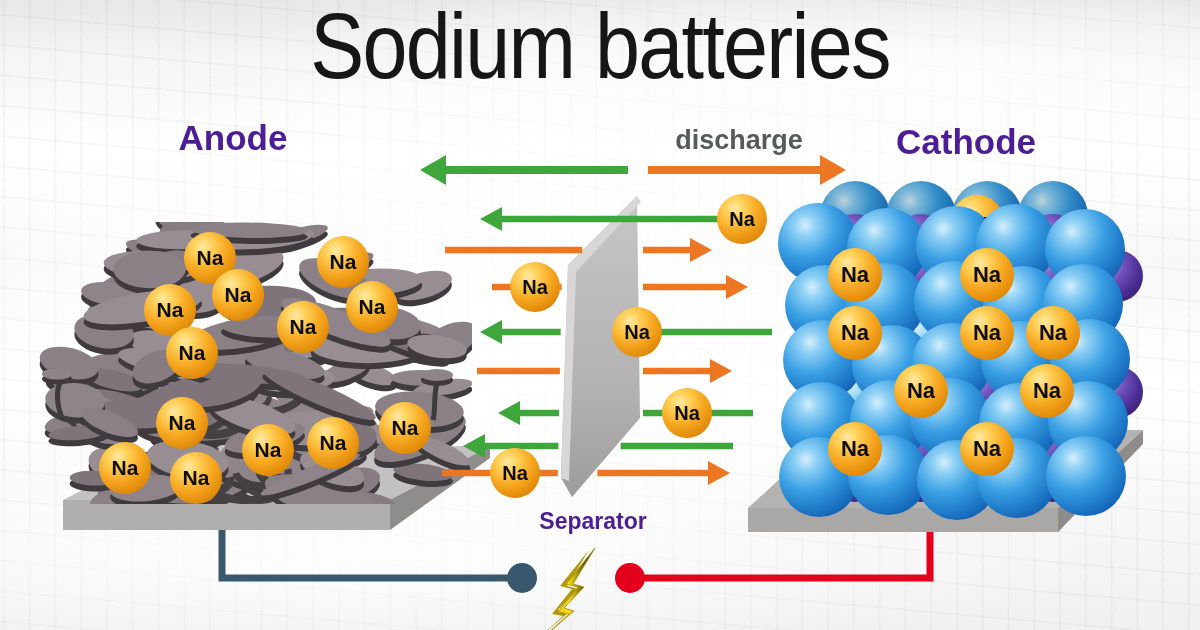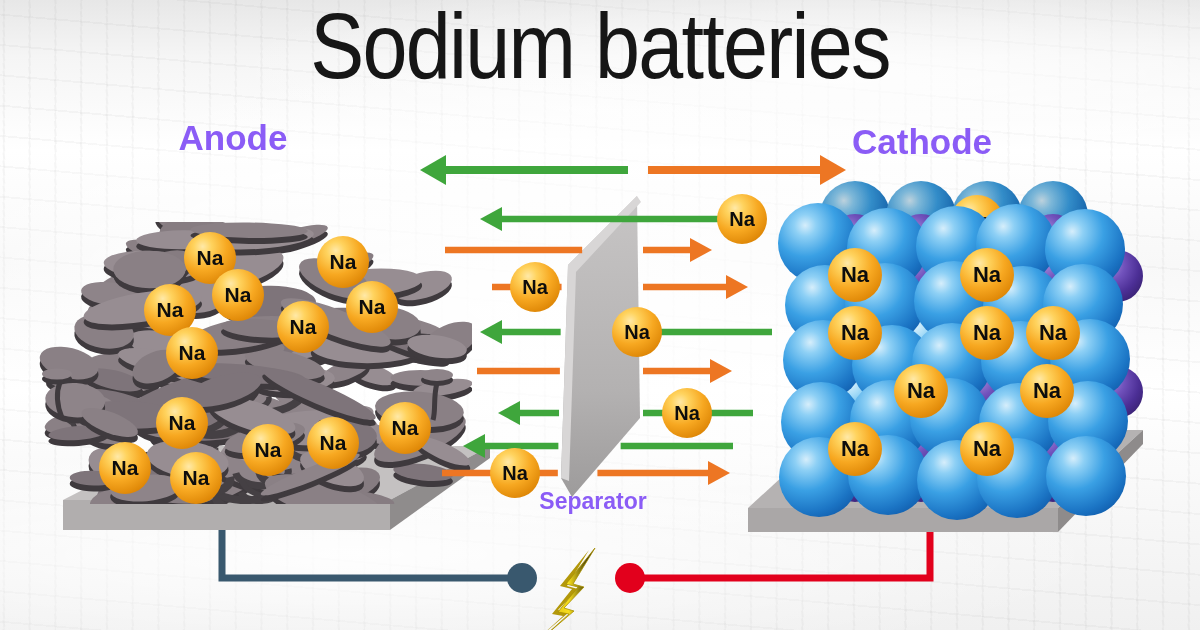--- a/index.html
+++ b/index.html
@@ -20,21 +20,21 @@
   .layer-spheres{position:absolute;inset:0;z-index:3;pointer-events:none;}
   .layer-labels{position:absolute;inset:0;z-index:4;pointer-events:none;}
   .sphere{position:absolute;border-radius:50%;}
   .sphere.blue{background:radial-gradient(circle at 34% 28%, #d6eefb 0%, #8ed0f5 14%, #3aa0e4 40%, #1b74c4 68%, #0d55a4 88%, #0a4a93 100%);}
   .sphere.blue.dim{filter:brightness(.88);}
   .sphere.purple{background:radial-gradient(circle at 35% 30%, #a98fdc 0%, #7152bc 30%, #4c2f96 60%, #37206e 85%, #2c1a58 100%);}
   .sphere.lightblue{background:radial-gradient(circle at 35% 30%, #eaf7fe 0%, #a8ddf8 30%, #58b4ea 65%, #2f90d2 100%);}
   .ion{position:absolute;border-radius:50%;display:flex;align-items:center;justify-content:center;
        color:#0d0d0d;font-weight:700;
        background:radial-gradient(circle at 36% 28%, #ffe9a8 0%, #ffd35e 18%, #f7a821 48%, #e08908 76%, #c57200 96%);}
-  .lbl{position:absolute;text-align:center;color:#8b5cf6;}
+  .lbl{position:absolute;text-align:center;color:#4c1d95;}
   .lbl.title{left:0;right:0;top:0;font-size:92px;font-weight:400;letter-spacing:-2px;color:#161616;
              transform:scaleX(.88);transform-origin:center top;line-height:1;}
   .lbl.electrode{width:260px;font-size:35px;font-weight:700;}
   .lbl.flow{width:200px;font-size:27px;font-weight:700;color:#58595b;}
   .lbl.sep{width:220px;font-size:23px;font-weight:700;}
 </style>
 </head>
 <body>
 
 <div class="stage">
@@ -456,16 +456,17 @@
       <div class="ion" style="left: 717px; top: 194px; width: 50px; height: 50px; font-size: 20px;">Na</div>
       <div class="ion" style="left: 510px; top: 262px; width: 50px; height: 50px; font-size: 20px;">Na</div>
       <div class="ion" style="left: 612px; top: 307px; width: 50px; height: 50px; font-size: 20px;">Na</div>
       <div class="ion" style="left: 662px; top: 388px; width: 50px; height: 50px; font-size: 20px;">Na</div>
       <div class="ion" style="left: 490px; top: 448px; width: 50px; height: 50px; font-size: 20px;">Na</div>
     </div>
 
   <div class="layer-labels">
     <div class="lbl title">Sodium batteries</div>
     <div class="lbl electrode" style="left:103px;top:118px">Anode</div>
-    <div class="lbl electrode" style="left:792px;top:122px">Cathode</div>
-    <div class="lbl sep" style="left:483px;top:488px">Separator</div>
+    <div class="lbl electrode" style="left:836px;top:122px">Cathode</div>
+    <div class="lbl flow" style="left:639px;top:125px">discharge</div>
+    <div class="lbl sep" style="left:483px;top:508px">Separator</div>
   </div>
 </div>
 
 </body></html>

